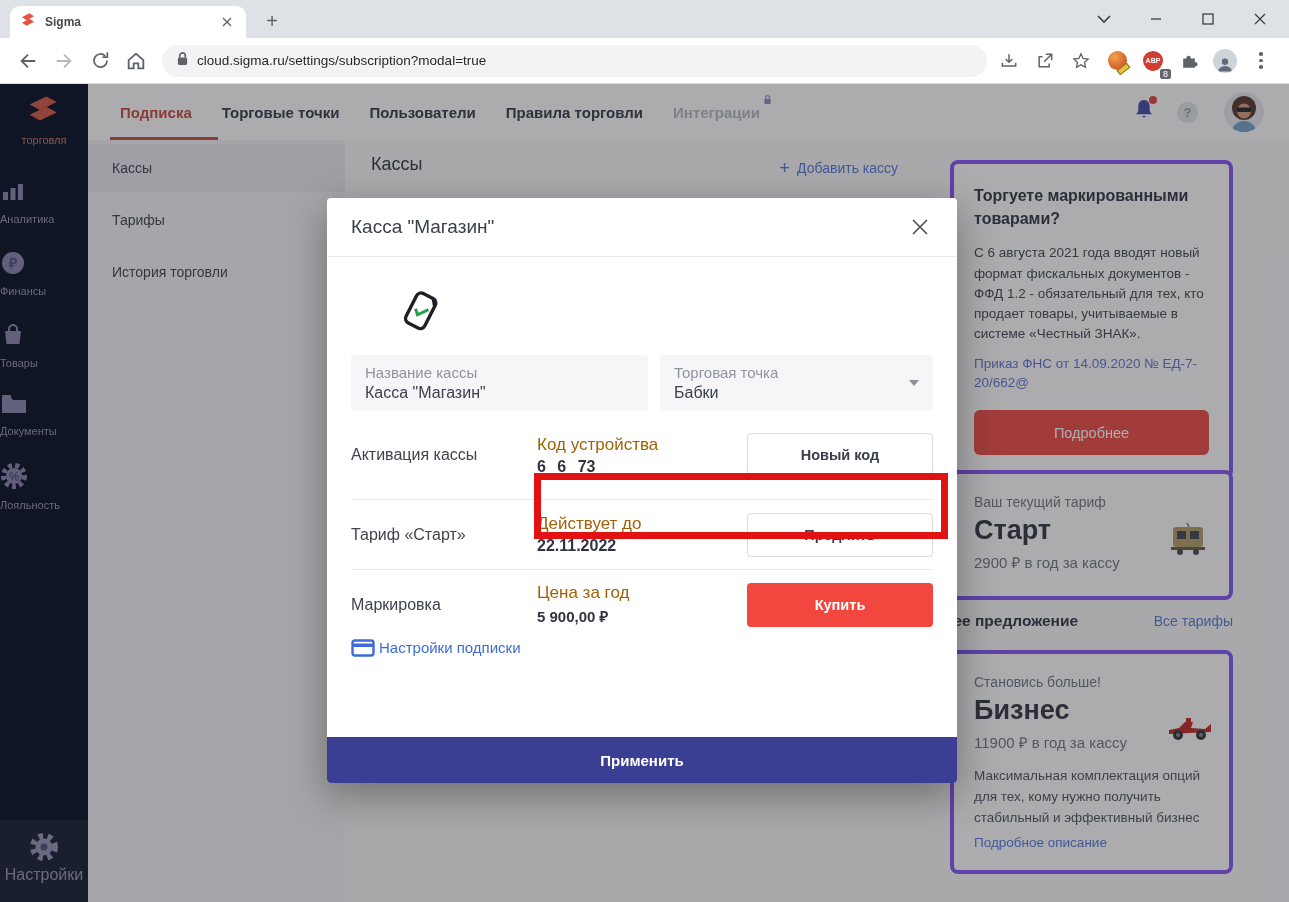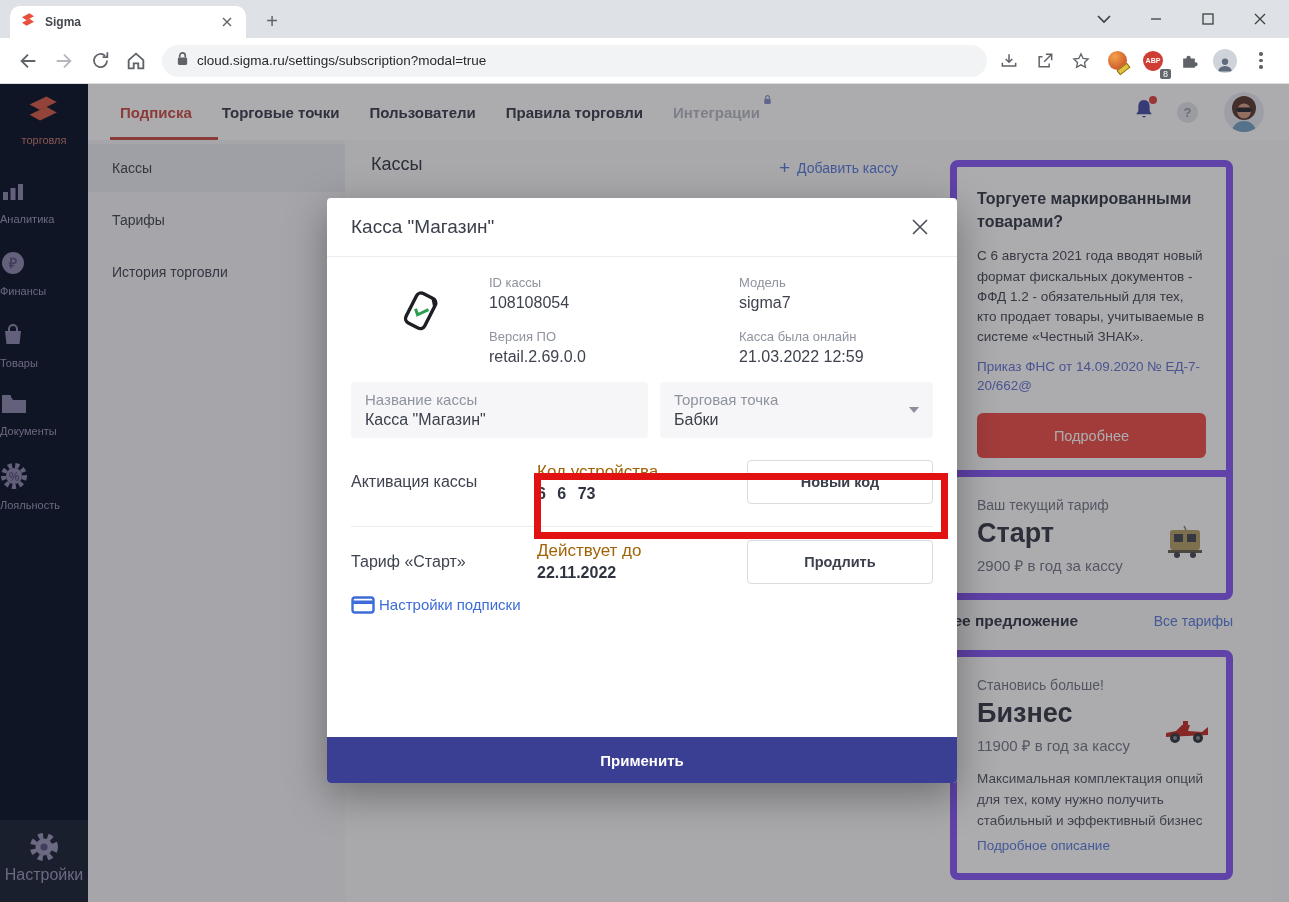--- a/index.html
+++ b/index.html
@@ -55,21 +55,21 @@
   .subnav { position:absolute; left:88px; top:56px; width:257px; height:762px; background:#f6f6f8; z-index:1; }
   .subnav-item { height:48px; display:flex; align-items:center; padding-left:24px; font-size:14px; color:#474c57; margin-top:4px; }
   .subnav-item.active { background:#ebebf1; margin-top:4px; }
 
   .main-head { position:absolute; left:345px; top:56px; width:944px; height:60px; z-index:1; }
   .main-title { position:absolute; left:26px; top:14px; font-size:18px; font-weight:500; color:#3c414c; }
   .add-link { position:absolute; left:434px; top:20px; font-size:14px; color:#5f7fd9; display:flex; align-items:center; gap:7px; cursor:pointer; }
   .add-plus { font-size:19px; line-height:14px; }
 
   
-  .card { position:absolute; width:283px; background:#fff; border:7px solid #8b5cf6; border-radius:8px; padding:20px; z-index:1; }
+  .card { position:absolute; width:283px; background:#fff; border:4px solid #8b5cf6; border-radius:8px; padding:20px; z-index:1; }
   .card1 { left:950px; top:76px; }
   .c1-title { font-size:16px; font-weight:bold; color:#3b404c; line-height:1.45; }
   .c1-body { font-size:13.5px; color:#4b5058; line-height:1.5; margin-top:13px; }
   .c1-link { font-size:13.5px; color:#6a79cf; line-height:1.4; margin-top:10px; cursor:pointer; }
   .c1-btn { margin-top:18px; width:100%; height:45px; background:#ee544e; border:none; border-radius:6px; color:#fff; font-size:14.5px; font-family:inherit; cursor:pointer; }
   .card2 { left:950px; top:386px; height:130px; }
   .plan-label { font-size:14px; color:#787d89; }
   .plan-name { font-size:27px; font-weight:600; color:#3b404c; margin-top:5px; }
   .plan-price { font-size:15px; color:#787d89; margin-top:6px; }
   .plan-icon { position:absolute; right:20px; top:48px; }
@@ -408,38 +408,20 @@
         <div class="device-row">
           <div class="device-icon-cell">
             <svg width="52" height="56" viewBox="0 0 52 56">
                 <g transform="rotate(27 26 28)">
                   <rect x="16" y="11" width="21" height="33" rx="5" fill="#fff" stroke="#1d1f24" stroke-width="3.4"></rect>
                   <path d="M30 11 h4 a3 3 0 0 1 3 3 v6" fill="#1d1f24"></path>
                   <path d="M21 28 l4.5 4.5 L33 23" fill="none" stroke="#2a9d4e" stroke-width="3"></path>
                 </g>
               </svg>
           </div>
-          <div class="info-grid">
-            <div>
-              <div class="i-label">ID кассы</div>
-              <div class="i-value">108108054</div>
-            </div>
-            <div>
-              <div class="i-label">Модель</div>
-              <div class="i-value">sigma7</div>
-            </div>
-            <div>
-              <div class="i-label">Версия ПО</div>
-              <div class="i-value">retail.2.69.0.0</div>
-            </div>
-            <div>
-              <div class="i-label">Касса была онлайн</div>
-              <div class="i-value">21.03.2022 12:59</div>
-            </div>
-          </div>
         </div>
 
         <div class="fields-row">
           <div class="field field-name">
             <div class="f-label">Название кассы</div>
             <div class="f-value">Касса "Магазин"</div>
           </div>
           <div class="field field-outlet">
             <div class="f-label">Торговая точка</div>
             <div class="f-value">Бабки</div>
@@ -458,20 +440,28 @@
 
         <div class="m-row row-line">
           <div class="rlabel">Тариф «Старт»</div>
           <div class="rmid">
             <div class="sm">Действует до</div>
             <div class="val">22.11.2022</div>
           </div>
           <button class="btn btn-outline">Продлить</button>
         </div>
 
+        <div class="m-row row-line">
+          <div class="rlabel">Маркировка</div>
+          <div class="rmid">
+            <div class="sm">Цена за год</div>
+            <div class="val" style="font-size:15px">5 900,00 ₽</div>
+          </div>
+          <button class="btn btn-red">Купить</button>
+        </div>
 
         <div class="sub-link-row">
           <span>
             <svg width="24" height="18" viewBox="0 0 24 18">
                 <rect x="1.5" y="1.5" width="21" height="15" rx="2.5" fill="none" stroke="#3d6cd9" stroke-width="2.4"></rect>
                 <rect x="1.5" y="4.5" width="21" height="3.5" fill="#3d6cd9"></rect>
               </svg>
           </span>
           <span class="sub-link">Настройки подписки</span>
         </div>

